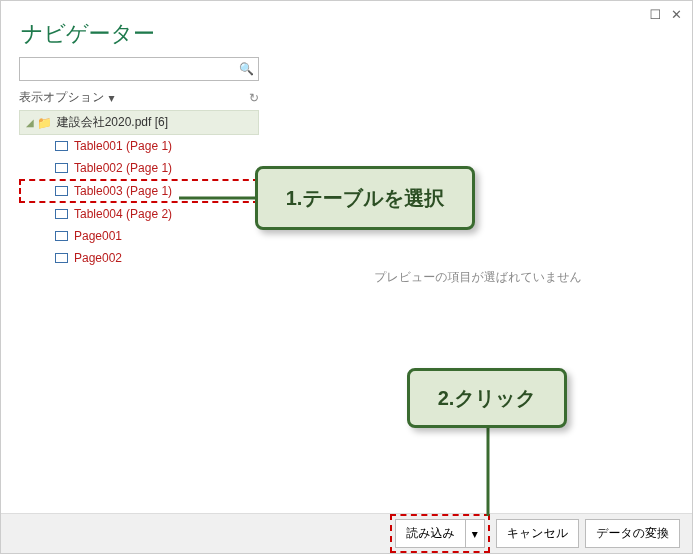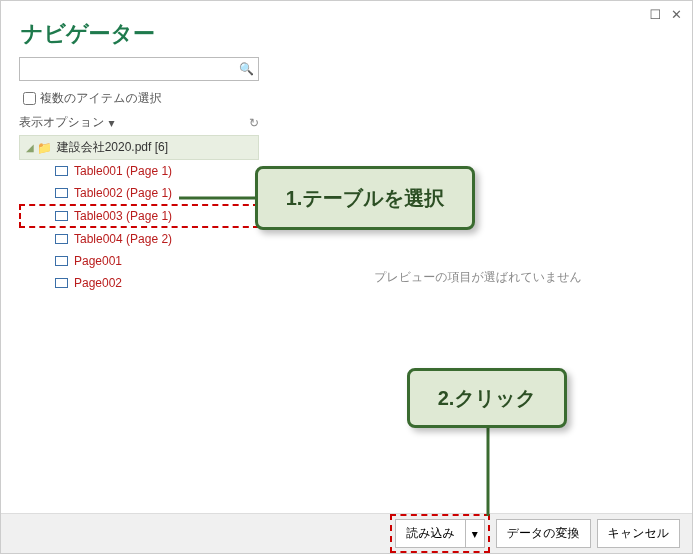--- a/index.html
+++ b/index.html
@@ -20,21 +20,21 @@
     top: 6px;
     right: 10px;
     display: flex;
     gap: 10px;
     color: #666;
     font-size: 13px;
   }
   .window-controls span { cursor: pointer; }
   h1.title {
     font-size: 22px;
-    font-weight: bold;
+    font-weight: normal;
     color: #1f7a4d;
     margin: 0;
     padding: 18px 20px 12px 20px;
   }
   .left-panel {
     position: absolute;
     top: 56px;
     left: 18px;
     width: 240px;
   }
@@ -190,24 +190,20 @@
 </div>
 
 <h1 class="title">ナビゲーター</h1>
 
 <div class="left-panel">
   <div class="search-box">
     <input type="text" placeholder="" style="">
     <span class="search-icon">🔍</span>
   </div>
 
-  <label class="multi-select">
-    <input type="checkbox" style="">
-    <span>複数のアイテムの選択</span>
-  </label>
 
   <div class="display-row">
     <span class="display-options">
       <span>表示オプション</span>
       <span>▾</span>
     </span>
     <span class="refresh-icon">↻</span>
   </div>
 
   <ul class="tree">
@@ -264,18 +260,18 @@
     <div class="btn-group">
       <button class="btn">
         <span>読み込み</span>
       </button>
       <button class="btn btn-drop">
         <span>▾</span>
       </button>
     </div>
   </div>
   <button class="btn">
+    <span>キャンセル</span>
+  </button>
+  <button class="btn">
     <span>データの変換</span>
   </button>
-  <button class="btn">
-    <span>キャンセル</span>
-  </button>
 </div>
 
 </body></html>

